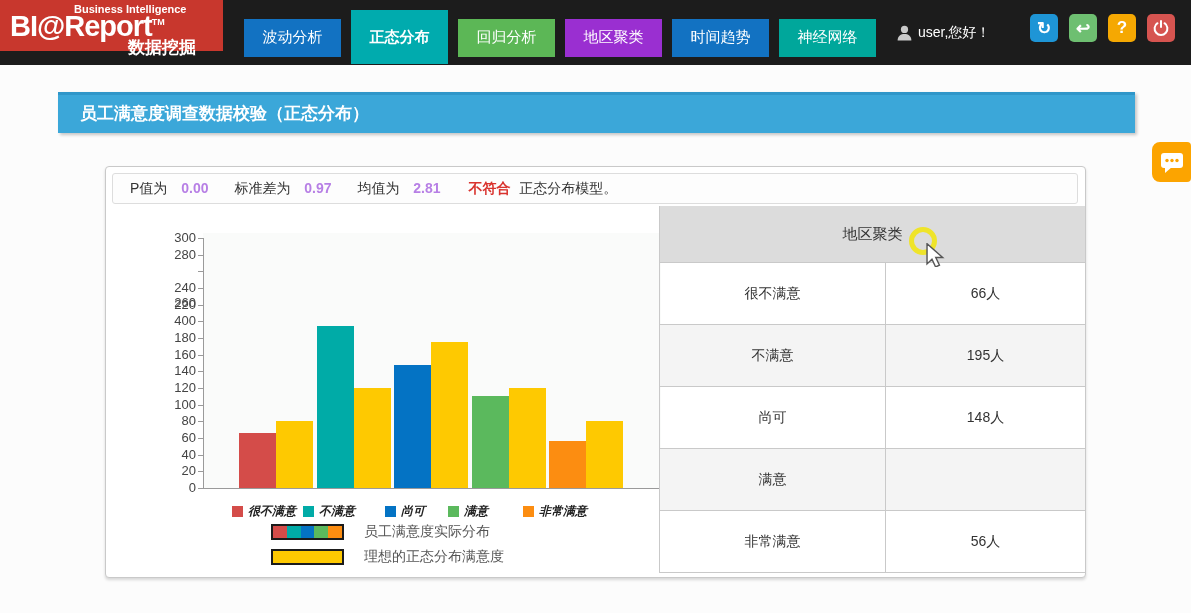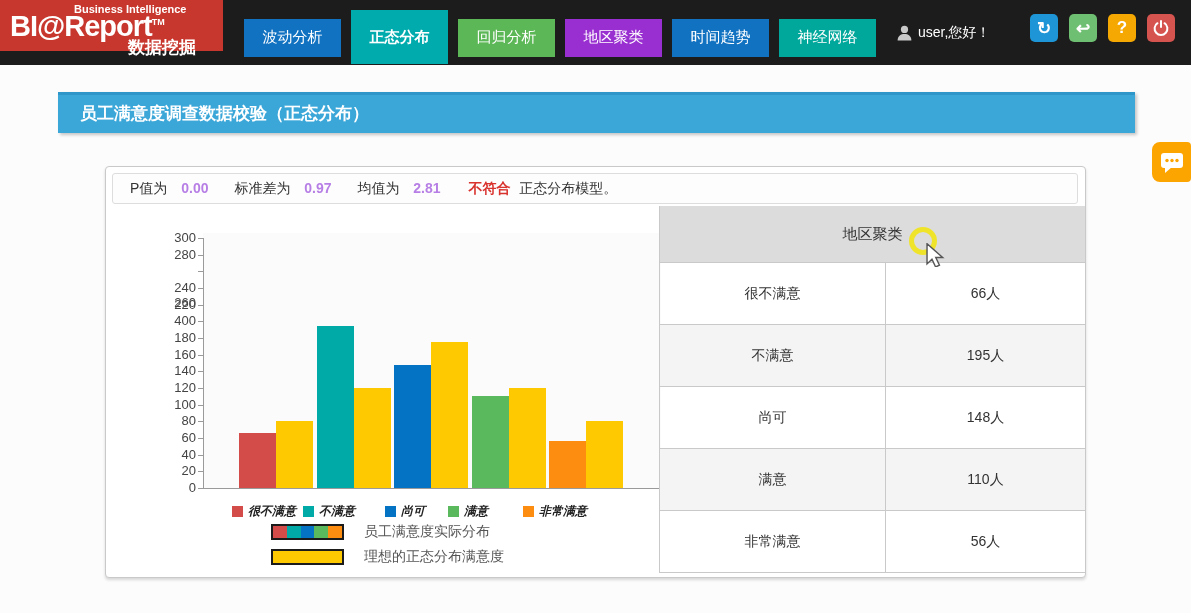--- a/index.html
+++ b/index.html
@@ -239,21 +239,20 @@
           <div class="sat-row alt">
             <div class="sat-cell-label">不满意</div>
             <div class="sat-cell-value">195人</div>
           </div>
           <div class="sat-row">
             <div class="sat-cell-label">尚可</div>
             <div class="sat-cell-value">148人</div>
           </div>
           <div class="sat-row alt">
             <div class="sat-cell-label">满意</div>
-            <div class="sat-cell-value">110人</div>
           </div>
           <div class="sat-row">
             <div class="sat-cell-label">非常满意</div>
             <div class="sat-cell-value">56人</div>
           </div>
         </div>
     </div>
   </div>
 
   <div class="cursor-ring"></div>

